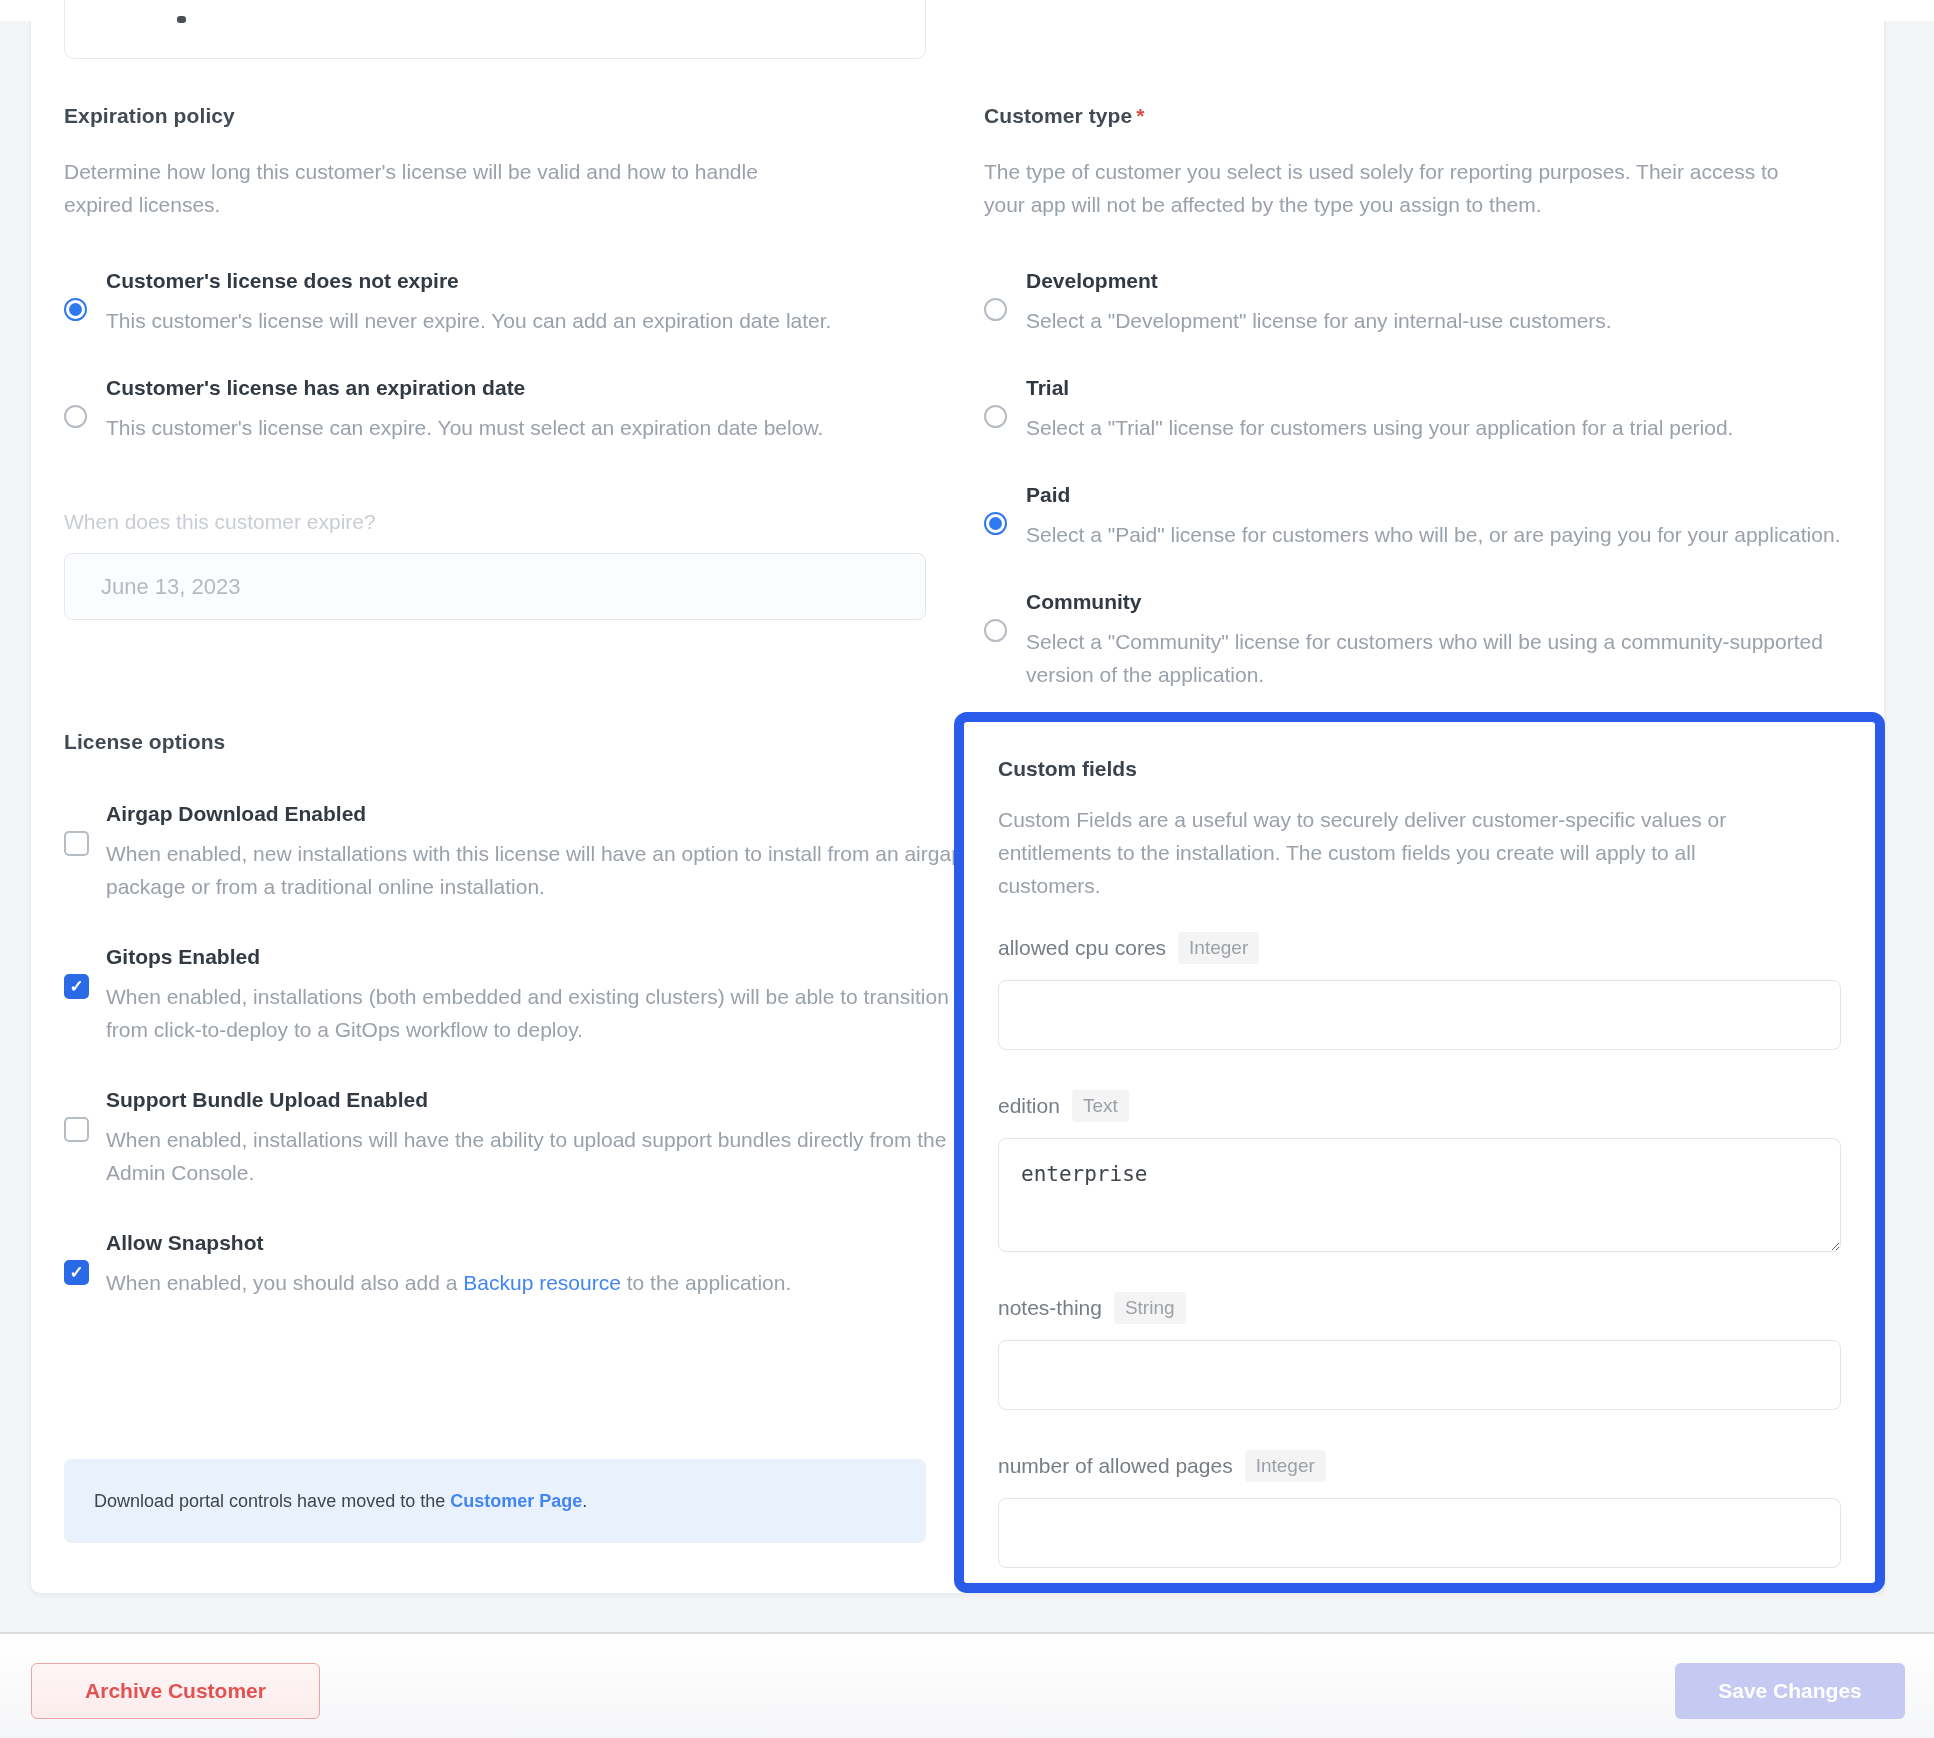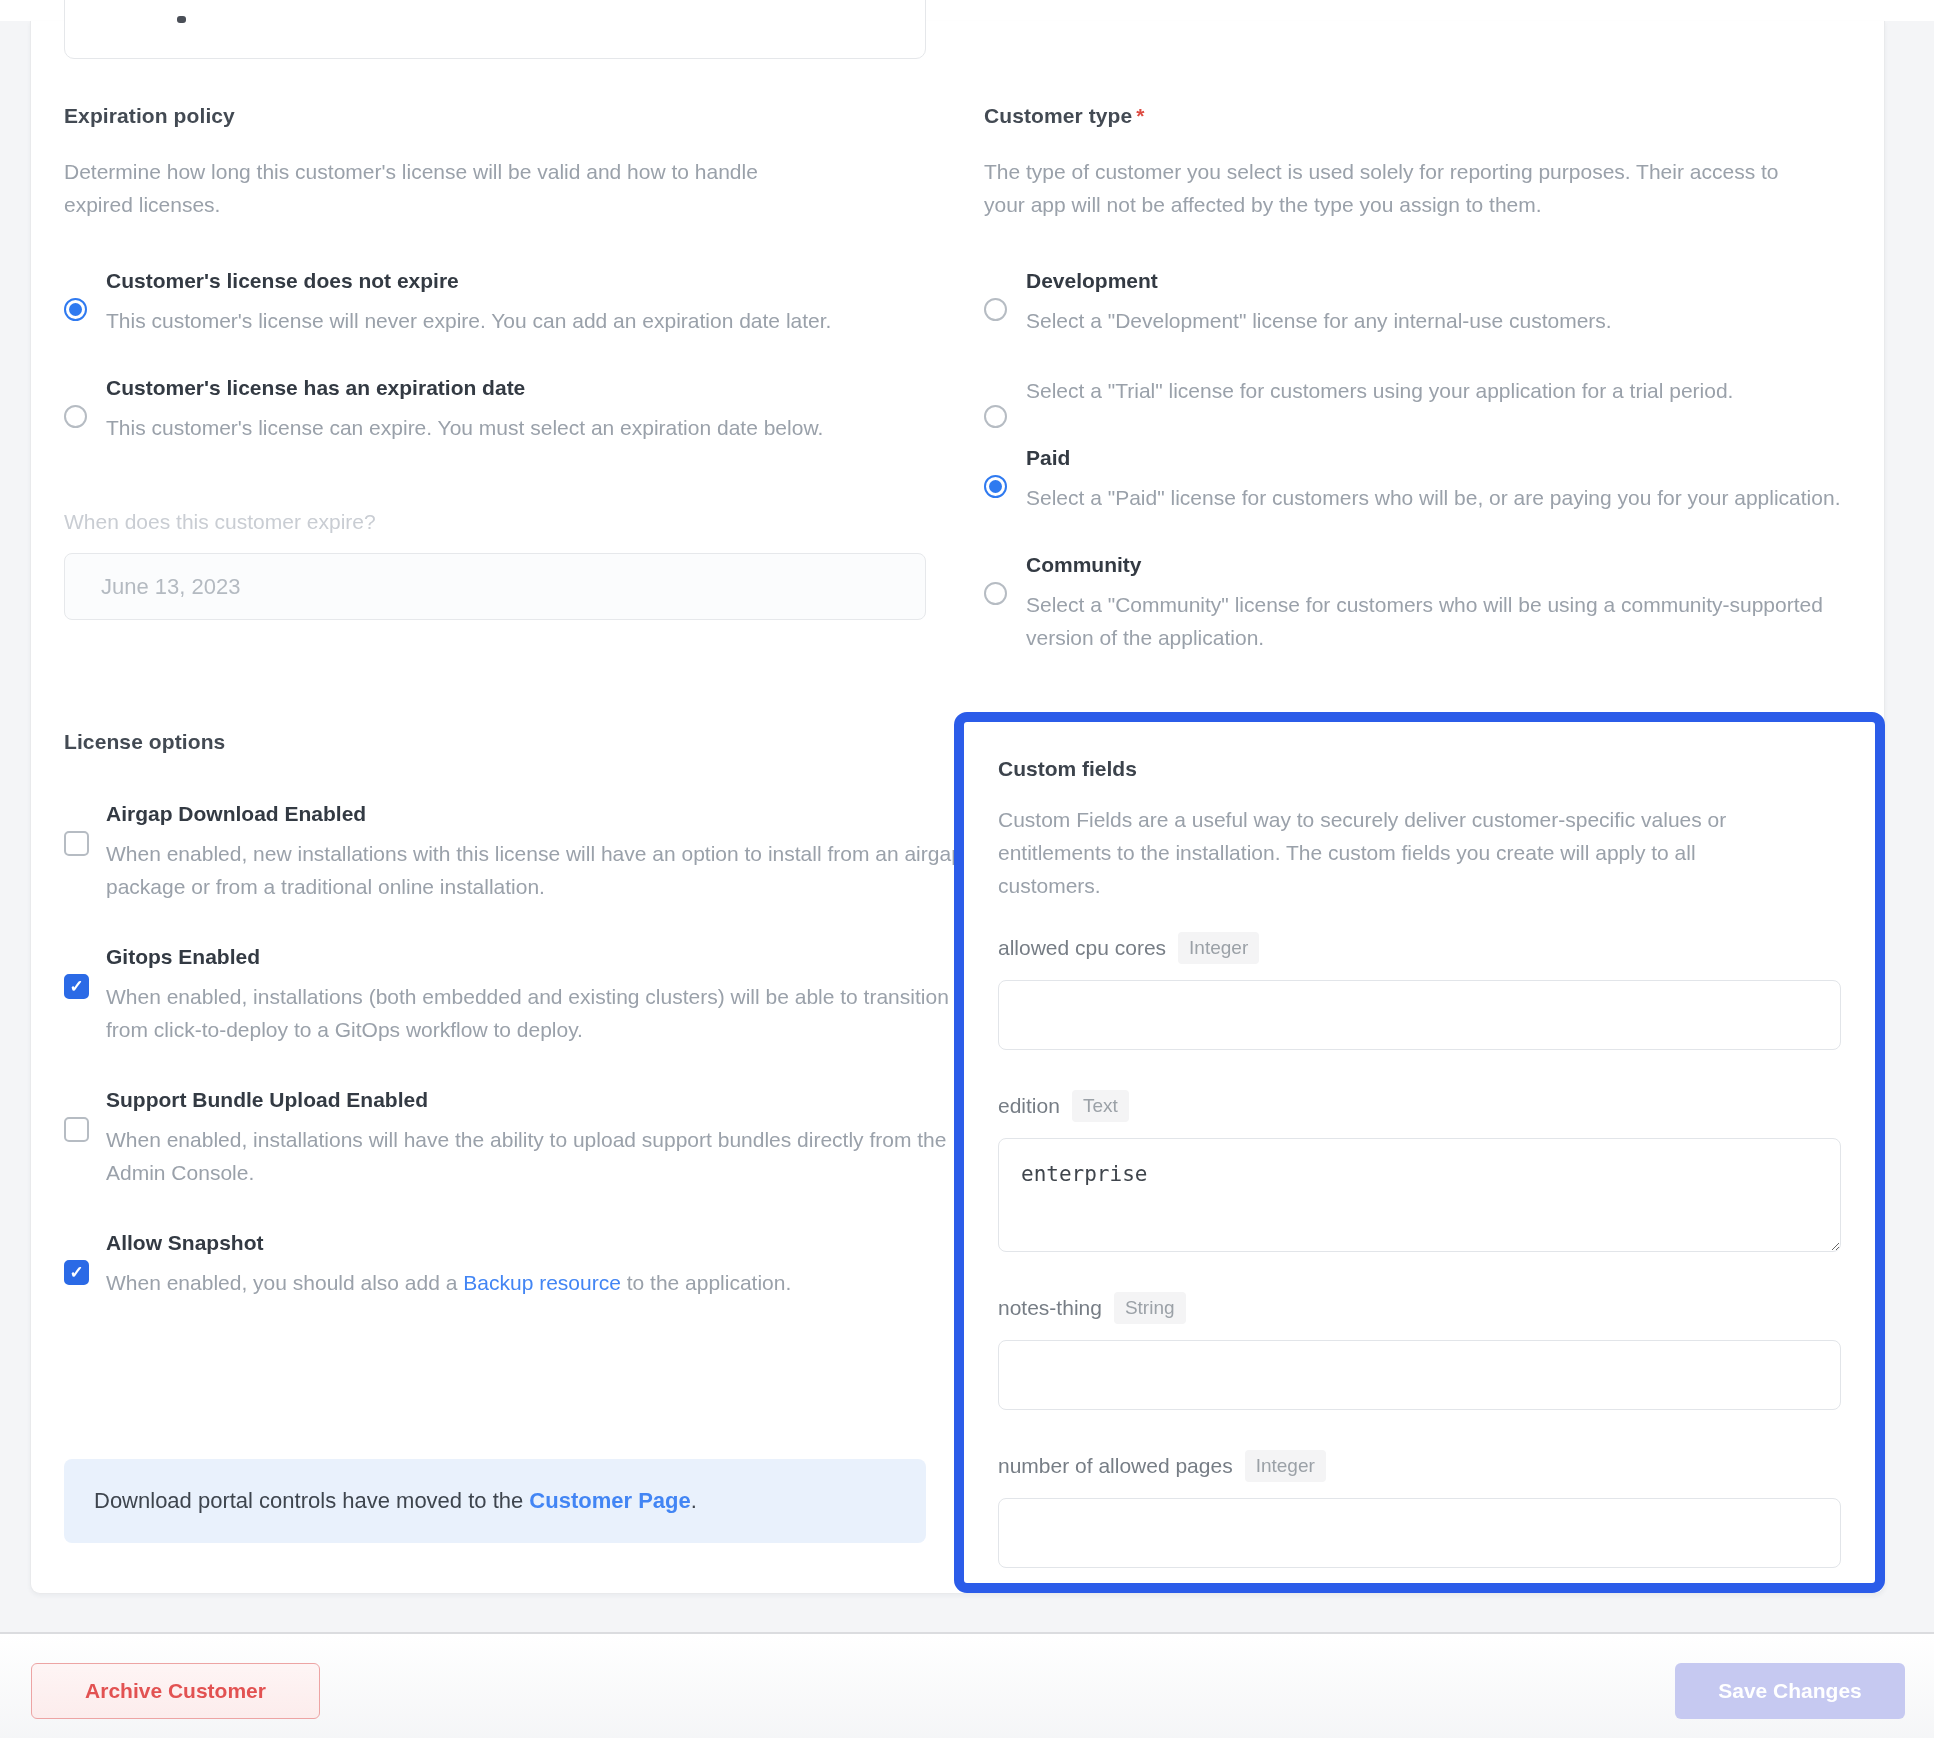--- a/index.html
+++ b/index.html
@@ -66,21 +66,21 @@
     font-family:"Liberation Sans", sans-serif; font-size:22px; color:#6a7078;
   }
   .date-input::placeholder { color:#b4bac1; }
 
   .lic-opt { margin-top:40px; }
   .lic-opt .desc { width:880px; }
   .inline-link { color:#4285f4; text-decoration:none; cursor:pointer; }
 
   .notice {
     margin-top:160px; width:862px; background:#e9f1fc; border-radius:8px;
-    padding:27px 30px; font-size:22px; line-height:30px; color:#3e454e;
+    padding:27px 30px; font-size:18px; line-height:30px; color:#3e454e;
   }
   .notice a { color:#4285f4; font-weight:700; text-decoration:none; cursor:pointer; }
 
   
   .custom-panel {
     position:absolute; left:923px; top:691px; width:931px; height:881px;
     background:#fff; border:10px solid #2b5ce9; border-radius:13px;
     padding:25px 34px;
   }
   .custom-panel h2 { margin-top:10px; font-size:21px; font-weight:600; color:#3c434c; }
@@ -208,20 +208,21 @@
           
         </span>
         <div class="title">Development</div>
         <div class="desc rt-desc">Select a "Development" license for any internal-use customers.</div>
       </div>
 
       <div class="opt rt-opt">
         <span class="radio">
           
         </span>
+        <div class="title">Trial</div>
         <div class="desc rt-desc">Select a "Trial" license for customers using your application for a trial period.</div>
       </div>
 
       <div class="opt rt-opt">
         <span class="radio on">
           <span class="dot"></span>
         </span>
         <div class="title">Paid</div>
         <div class="desc rt-desc">Select a "Paid" license for customers who will be, or are paying you for your application.</div>
       </div>

